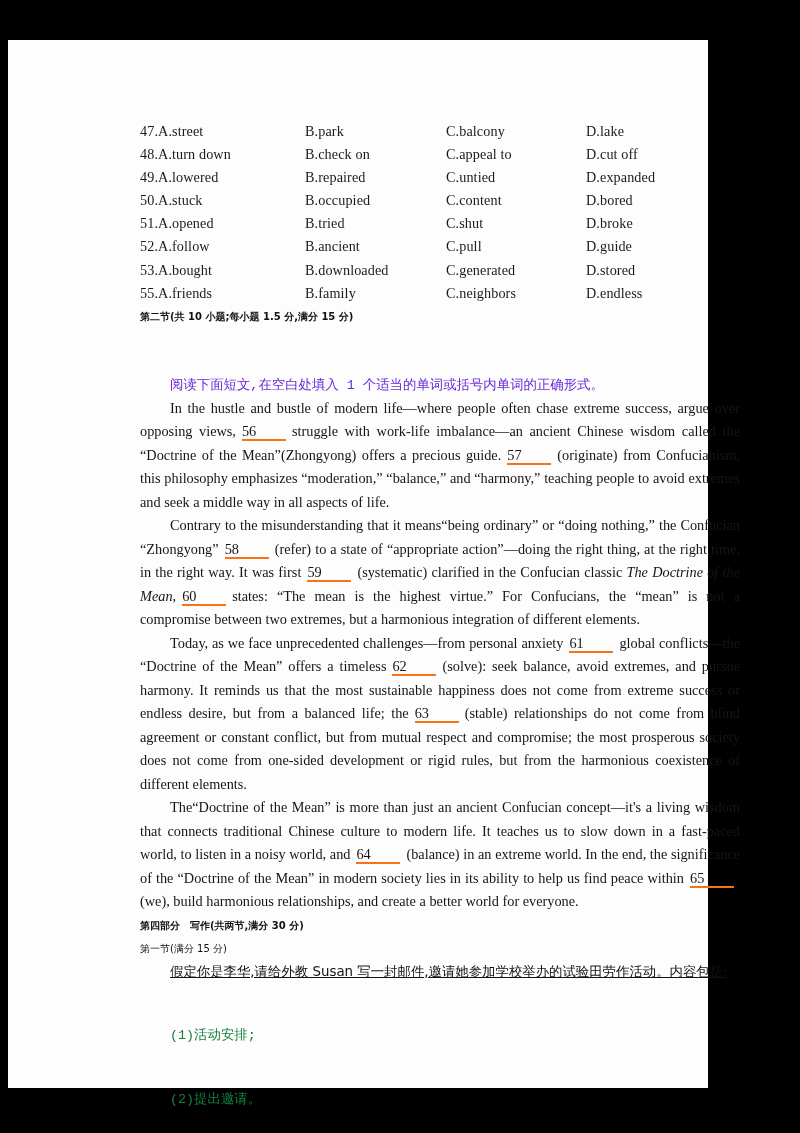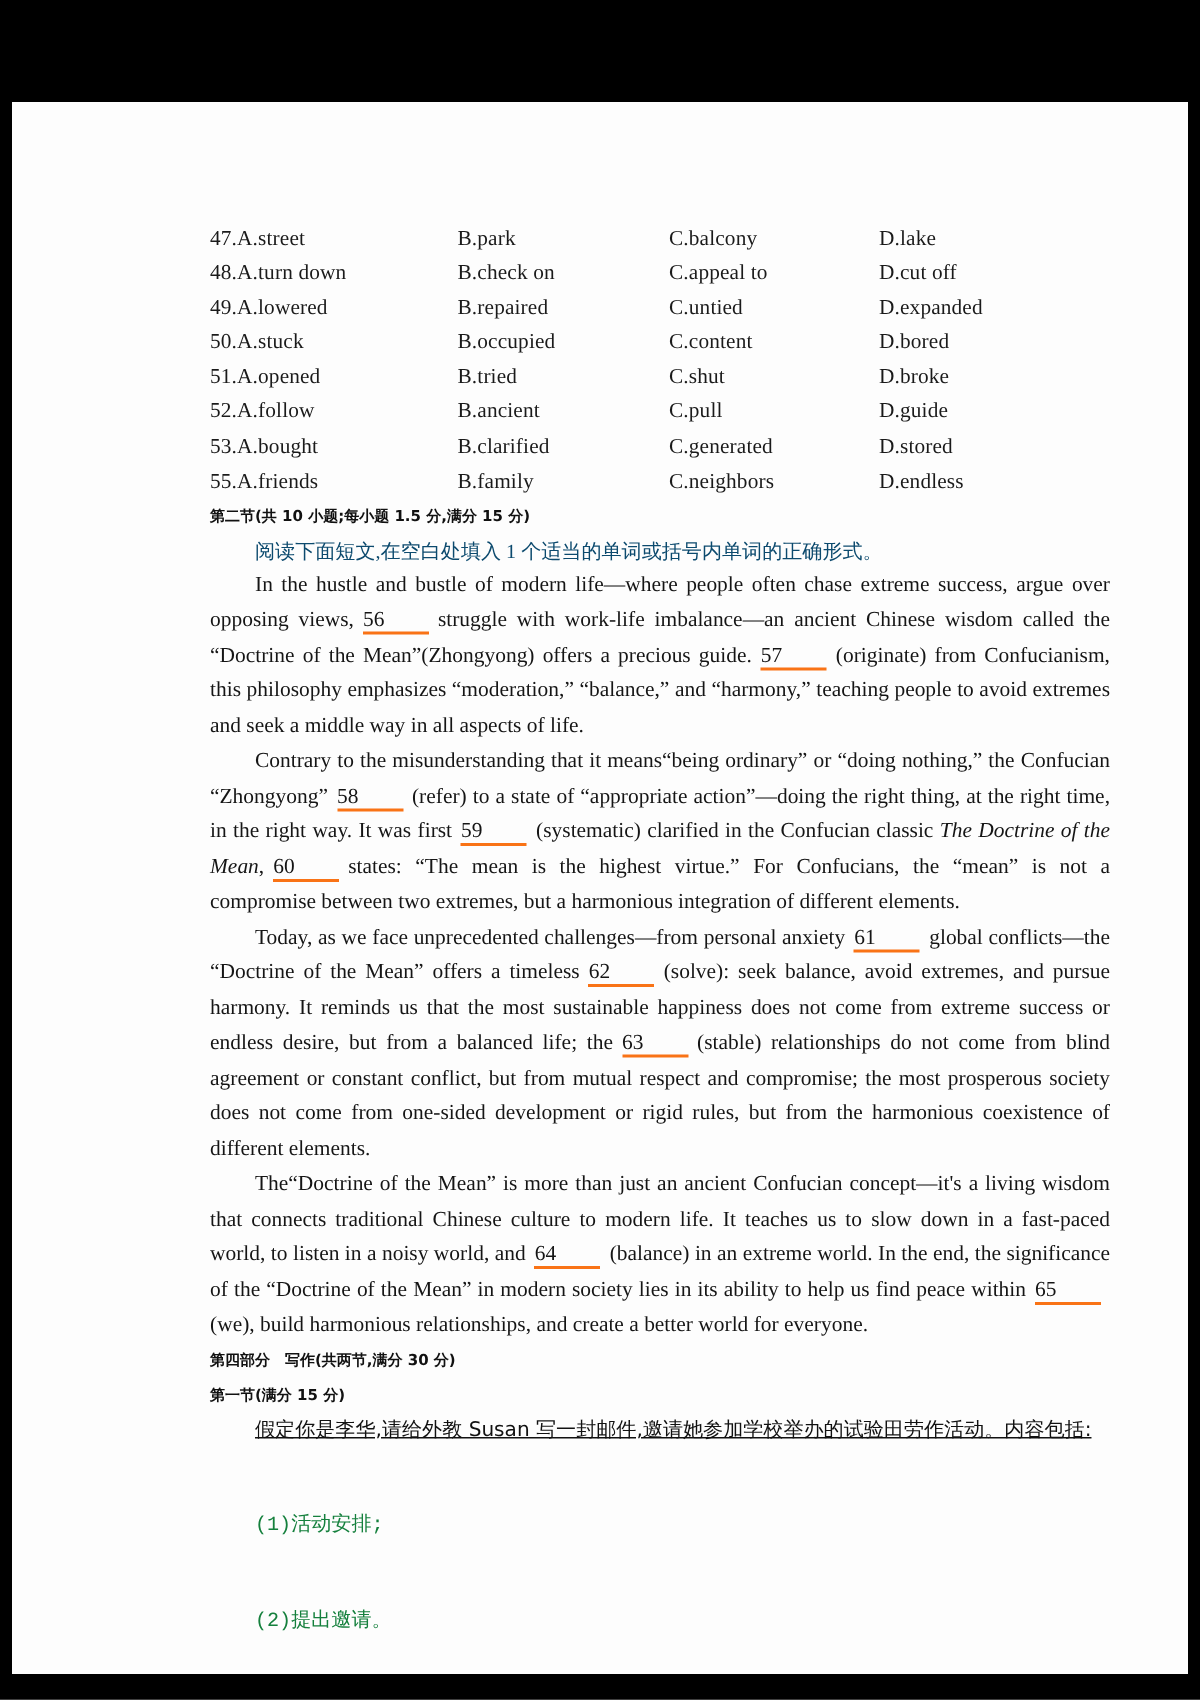--- a/index.html
+++ b/index.html
@@ -11,22 +11,22 @@
     width: 800px;
     height: 1133px;
     position: relative;
     overflow: hidden;
     font-family: "DejaVu Serif", "Liberation Serif", serif;
     color: #1a1a1a;
   }
   .page {
     position: absolute;
     left: 8px;
-    top: 68px;
-    width: 784px;
+    top: 40px;
+    width: 700px;
     height: 1048px;
     background: #fdfdfd;
   }
   .content {
     position: absolute;
     left: 124px;
     top: 80px;
     width: 608px;
     font-size: 13.6px;
   }
@@ -55,25 +55,26 @@
 
   .heading {
     font-family: "DejaVu Sans", "Liberation Sans", sans-serif;
     font-weight: bold;
     font-size: 10px;
     line-height: 23px;
     padding-left: 8px;
     color: #111;
   }
   .instr {
-    font-family: Liberation Serif, serif;
+    font-family: Liberation Mono, monospace;
     font-size: 13.4px;
     line-height: 23px;
     padding-left: 38px;
-    color: #0c4a6e;
+    color: #6d28d9;
+    margin-top: 46px;
   }
   .para {
     font-family: "Liberation Serif", "DejaVu Serif", serif;
     font-size: 14.3px;
     line-height: 23.5px;
     text-align: justify;
     text-align-last: left;
     text-indent: 30px;
     padding-left: 8px;
     margin: 0;
@@ -146,21 +147,21 @@
         <span class="opt-d">D.broke</span>
       </li>
       <li class="opt-row">
         <span class="opt-a"><span style="position:static">52.</span><span style="position:static">A.follow</span></span>
         <span class="opt-b">B.ancient</span>
         <span class="opt-c">C.pull</span>
         <span class="opt-d">D.guide</span>
       </li>
       <li class="opt-row">
         <span class="opt-a"><span style="position:static">53.</span><span style="position:static">A.bought</span></span>
-        <span class="opt-b">B.clarified</span>
+        <span class="opt-b">B.downloaded</span>
         <span class="opt-c">C.generated</span>
         <span class="opt-d">D.stored</span>
       </li>
       <li class="opt-row">
         <span class="opt-a"><span style="position:static">55.</span><span style="position:static">A.friends</span></span>
         <span class="opt-b">B.family</span>
         <span class="opt-c">C.neighbors</span>
         <span class="opt-d">D.endless</span>
       </li>
     </ul>
@@ -170,19 +171,19 @@
 
     <p class="para"><span>In the hustle and bustle of modern life—where people often chase extreme success, argue over opposing views,</span><span class="blank">56</span><span>struggle with work-life imbalance—an ancient Chinese wisdom called the “Doctrine of the Mean”(Zhongyong) offers a precious guide.</span><span class="blank">57</span><span>(originate) from Confucianism, this philosophy emphasizes “moderation,” “balance,” and “harmony,” teaching people to avoid extremes and seek a middle way in all aspects of life.</span></p>
 
     <p class="para"><span>Contrary to the misunderstanding that it means“being ordinary” or “doing nothing,” the Confucian “Zhongyong”</span><span class="blank">58</span><span>(refer) to a state of “appropriate action”—doing the right thing, at the right time, in the right way. It was first</span><span class="blank">59</span><span>(systematic) clarified in the Confucian classic</span> <span class="italic">The Doctrine of the Mean</span><span>,</span><span class="blank">60</span><span>states: “The mean is the highest virtue.” For Confucians, the “mean” is not a compromise between two extremes, but a harmonious integration of different elements.</span></p>
 
     <p class="para"><span>Today, as we face unprecedented challenges—from personal anxiety</span><span class="blank">61</span><span>global conflicts—the “Doctrine of the Mean” offers a timeless</span><span class="blank">62</span><span>(solve): seek balance, avoid extremes, and pursue harmony. It reminds us that the most sustainable happiness does not come from extreme success or endless desire, but from a balanced life; the</span><span class="blank">63</span><span>(stable) relationships do not come from blind agreement or constant conflict, but from mutual respect and compromise; the most prosperous society does not come from one-sided development or rigid rules, but from the harmonious coexistence of different elements.</span></p>
 
     <p class="para"><span>The“Doctrine of the Mean” is more than just an ancient Confucian concept—it's a living wisdom that connects traditional Chinese culture to modern life. It teaches us to slow down in a fast-paced world, to listen in a noisy world, and</span><span class="blank">64</span><span>(balance) in an extreme world. In the end, the significance of the “Doctrine of the Mean” in modern society lies in its ability to help us find peace within</span><span class="blank">65</span><span>(we), build harmonious relationships, and create a better world for everyone.</span></p>
 
     <div class="heading">第四部分　写作(共两节,满分 30 分)</div>
-    <div class="heading" style="font-weight:bold">第一节(满分 15 分)</div>
+    <div class="heading" style="font-weight:normal">第一节(满分 15 分)</div>
     <p class="cn-para">假定你是李华,请给外教 Susan 写一封邮件,邀请她参加学校举办的试验田劳作活动。内容包括:</p>
     <div class="cn-item">(1)活动安排;</div>
     <div class="cn-item">(2)提出邀请。</div>
 
   </div>
 </div>
 
 </body></html>

